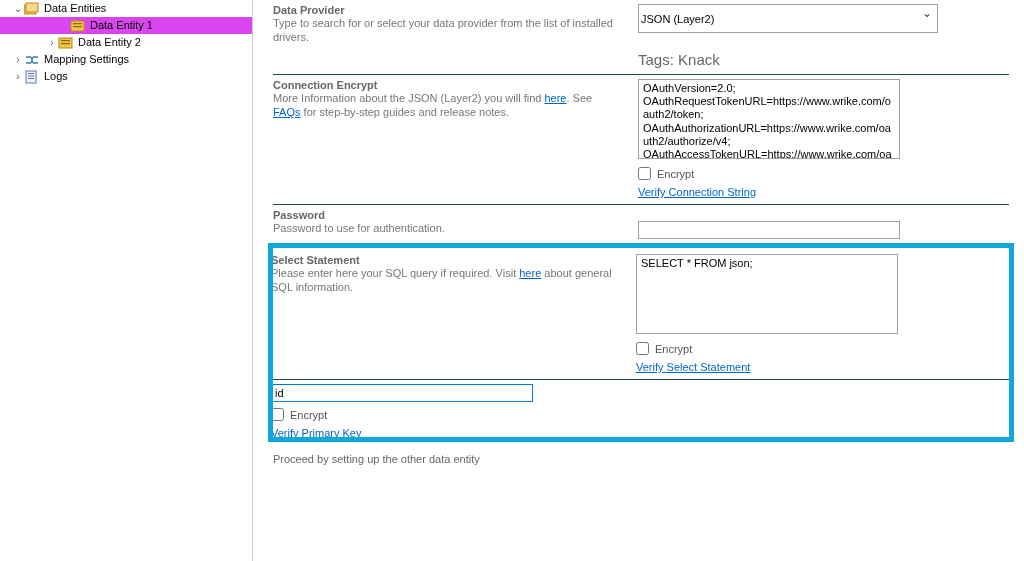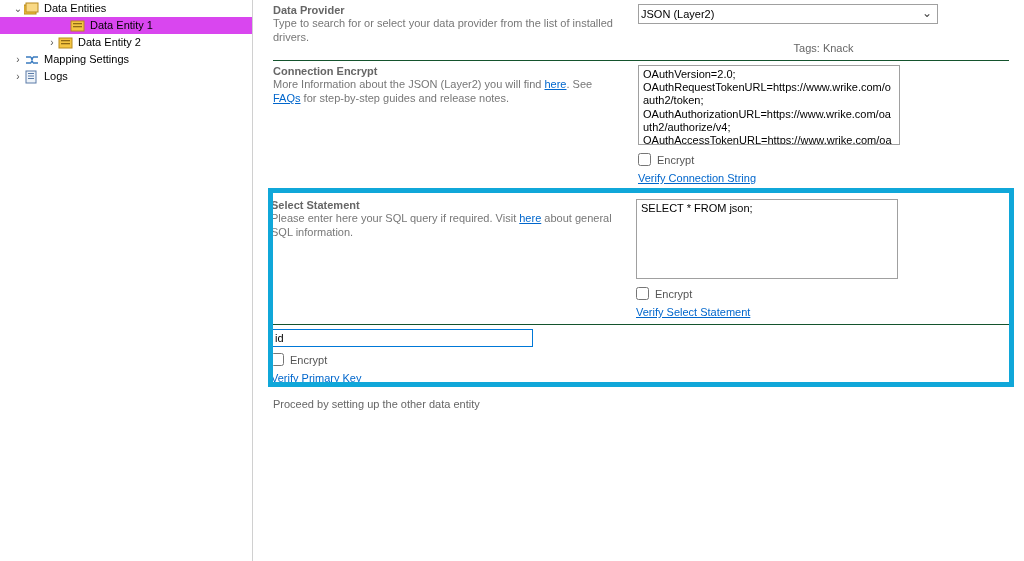--- a/index.html
+++ b/index.html
@@ -106,21 +106,21 @@
   .input-select,
   .input-text,
   .input-textarea {
     width: 262px;
     font-family: Tahoma, sans-serif;
     font-size: 11px;
     border: 1px solid #a0a0a0;
     background: #fff;
   }
   .input-select {
-    height: 20px;
+    height: 29px;
     padding: 1px 2px;
     width: 300px;
     appearance: none;
     background: #fff;
     position: relative;
   }
   .select-wrap {
     position: relative;
     width: 300px;
   }
@@ -128,23 +128,22 @@
     content: "⌄";
     position: absolute;
     right: 6px;
     top: 2px;
     font-size: 12px;
     color: #444;
     pointer-events: none;
   }
   .tag-row {
     color: #666;
-    font-size: 11px;
+    font-size: 15px;
     padding-top: 18px;
-    text-align: center;
   }
   .input-textarea {
     resize: none;
     height: 80px;
     padding: 2px 4px;
     font-family: Tahoma, sans-serif;
     line-height: 1.2;
     overflow-y: scroll;
   }
   .input-text {
@@ -287,20 +286,29 @@
 OAuthAuthorizationURL=https://www.wrike.com/oauth2/authorize/v4;
 OAuthAccessTokenURL=https://www.wrike.com/oauth2</textarea>
         <div class="checkbox-row">
           <input type="checkbox" style="">
           <span>Encrypt</span>
         </div>
         <a class="link verify-link">Verify Connection String</a>
       </div>
     </div>
 
+    <div class="field-row">
+      <div class="field-desc">
+        <div class="field-title">Password</div>
+        <div class="field-help">Password to use for authentication.</div>
+      </div>
+      <div class="field-controls" style="padding-top:12px;">
+        <input type="password" class="input-text" value="" style="">
+      </div>
+    </div>
 
     <div class="highlight-group">
 
       <div class="field-row" style="padding-top:8px;">
         <div class="field-desc">
           <div class="field-title">Select Statement</div>
           <div class="field-help">
             <span>Please enter here your SQL query if required. Visit </span><a class="link">here</a><span> about general SQL information.</span>
           </div>
         </div>

